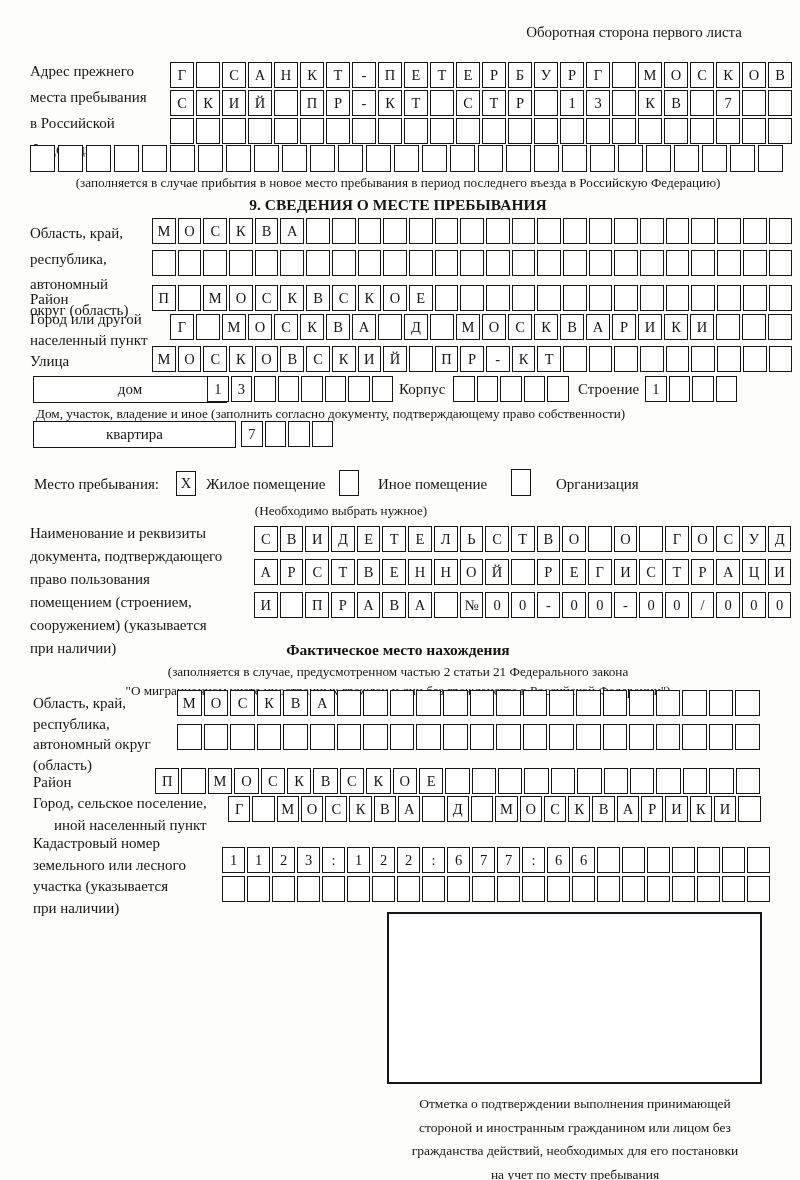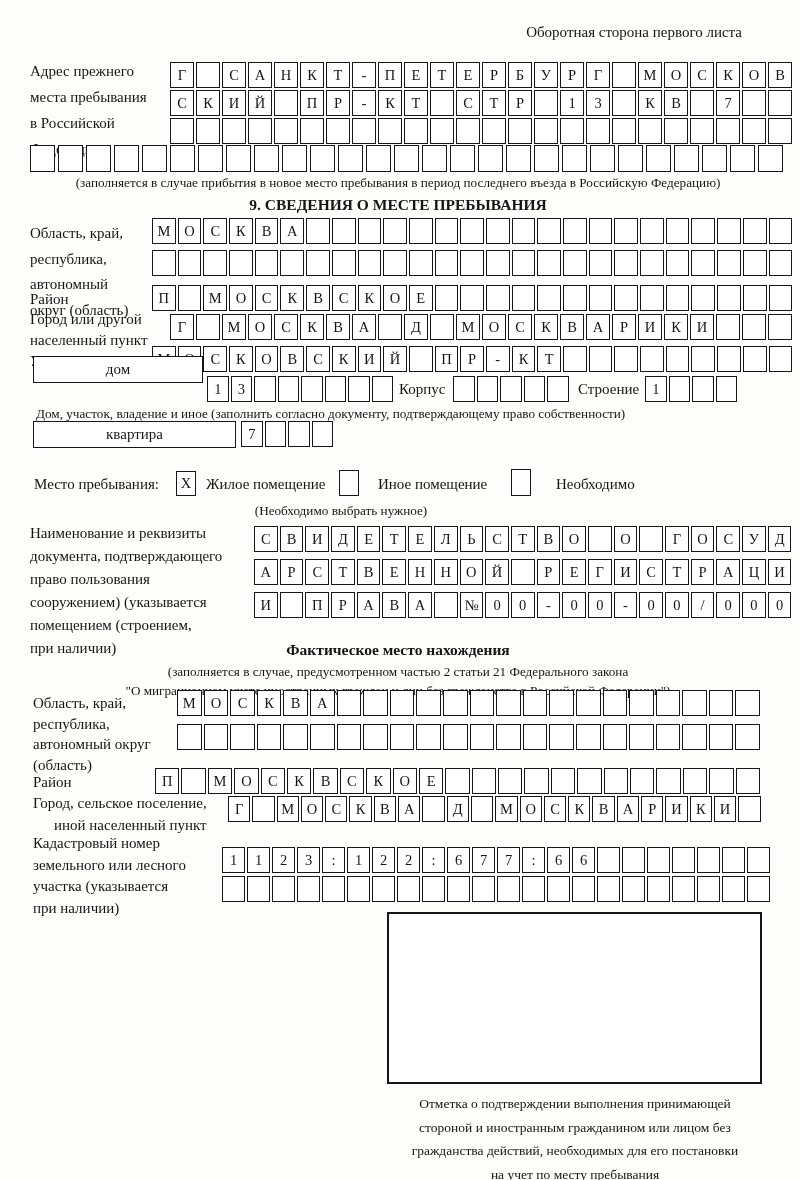--- a/index.html
+++ b/index.html
@@ -311,21 +311,21 @@
       <span class="cell"></span>
       <span class="cell"></span>
       <span class="cell"></span>
       <span class="cell"></span>
       <span class="cell"></span>
       <span class="cell"></span>
       <span class="cell"></span>
       <span class="cell"></span>
     </div>
 
-  <div class="bigbox" style="left:33px;top:356px;width:170px;">дом</div>
+  <div class="bigbox" style="left:33px;top:376px;width:194px;">дом</div>
   <div class="boxrow w215" style="left:207px;top:376px;">
       <span class="cell">1</span>
       <span class="cell">3</span>
       <span class="cell"></span>
       <span class="cell"></span>
       <span class="cell"></span>
       <span class="cell"></span>
       <span class="cell"></span>
       <span class="cell"></span>
     </div>
@@ -353,29 +353,29 @@
       <span class="cell"></span>
       <span class="cell"></span>
     </div>
 
   <div class="lbl" style="left:34px;top:474px;">Место пребывания:</div>
   <div class="checkbox" style="left:176px;top:471px;">X</div>
   <div class="lbl" style="left:206px;top:474px;">Жилое помещение</div>
   <div class="checkbox" style="left:339px;top:470px;height:26px;"></div>
   <div class="lbl" style="left:378px;top:474px;">Иное помещение</div>
   <div class="checkbox" style="left:511px;top:469px;height:27px;"></div>
-  <div class="lbl" style="left:556px;top:474px;">Необходимо</div>
+  <div class="lbl" style="left:556px;top:474px;">Организация</div>
   <div class="cap center" style="left:36px;top:503px;width:610px;">(Необходимо выбрать нужное)</div>
 
   <div class="lbl lh23" style="left:30px;top:522px;">
       <div>Наименование и реквизиты</div>
       <div>документа, подтверждающего</div>
       <div>право пользования</div>
+      <div>помещением (строением,</div>
       <div>сооружением) (указывается</div>
-      <div>помещением (строением,</div>
       <div>при наличии)</div>
     </div>
   <div class="boxrow w237" style="left:254px;top:526px;">
       <span class="cell">С</span>
       <span class="cell">В</span>
       <span class="cell">И</span>
       <span class="cell">Д</span>
       <span class="cell">Е</span>
       <span class="cell">Т</span>
       <span class="cell">Е</span>

